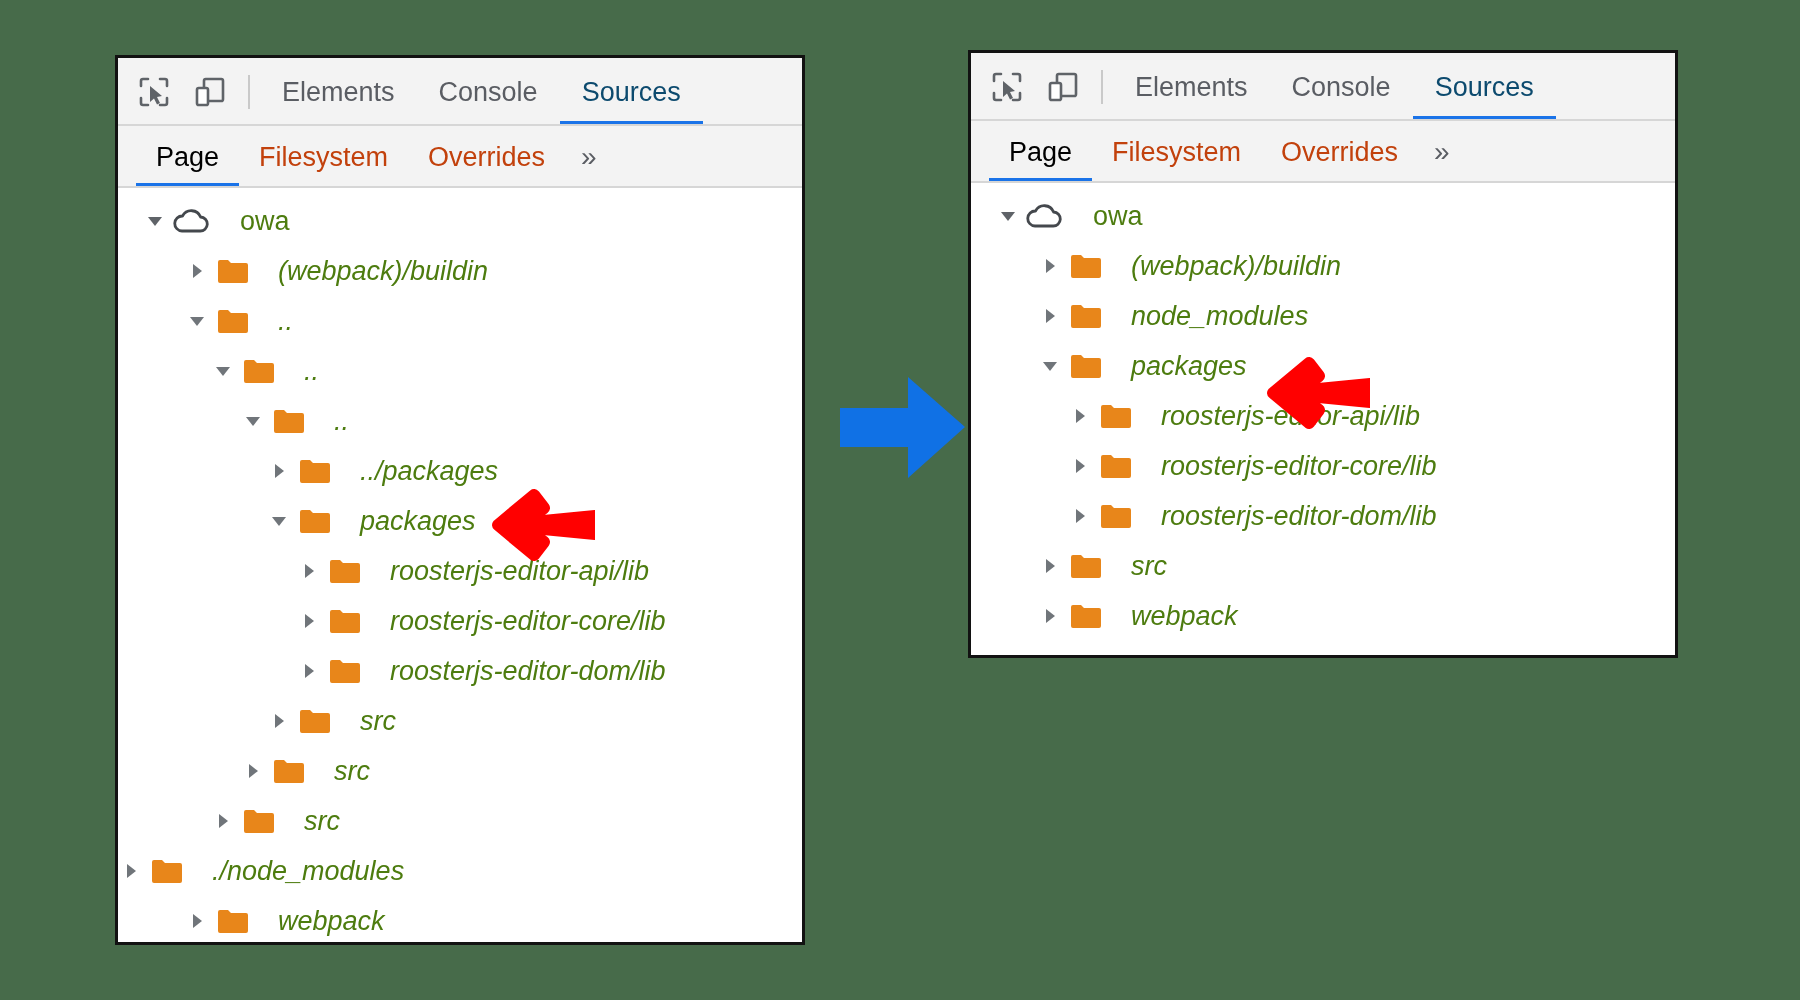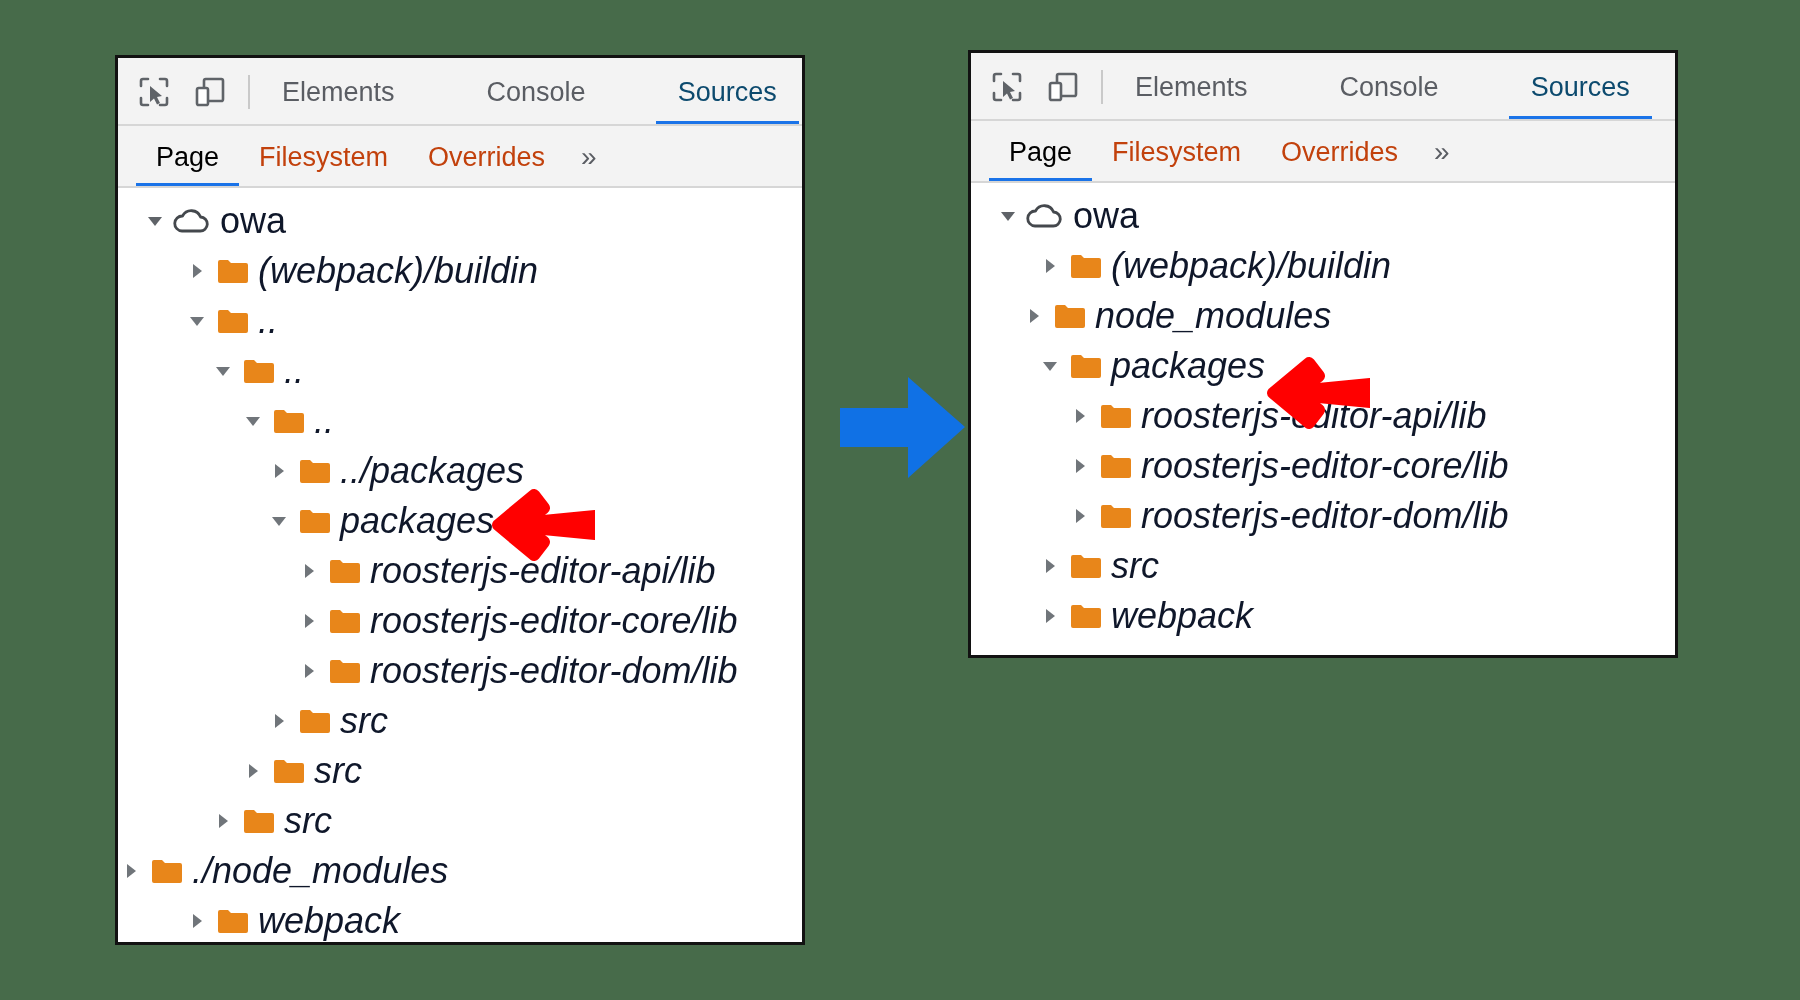--- a/index.html
+++ b/index.html
@@ -62,21 +62,20 @@
   .vsep {
     width: 2px;
     height: 34px;
     background: #c9c9c9;
     margin: 0 10px 0 4px;
   }
   .tabs {
     display: flex;
     align-items: center;
     height: 100%;
-    gap: 48px;
   }
   .tab {
     font-size: 27px;
     color: #5a5d63;
     padding: 0 22px;
     height: 100%;
     display: flex;
     align-items: center;
     position: relative;
     white-space: nowrap;
@@ -179,24 +178,24 @@
   .cloud {
     width: 42px;
     min-width: 42px;
     height: 50px;
     margin-left: 2px;
     display: flex;
     align-items: center;
     justify-content: center;
   }
   .label {
-    font-size: 36px;
-    color: #0f172a;
+    font-size: 27px;
+    color: #4d7c0f;
     font-style: italic;
-    margin-left: 8px;
+    margin-left: 28px;
   }
   .label.plain {
     font-style: normal;
   }
 
   
   .red-arrow {
     position: absolute;
     pointer-events: none;
   }
@@ -526,21 +525,21 @@
           </svg>
       </span>
       <span class="folder">
         <svg width="32" height="26" viewBox="0 0 32 26">
             <path d="M1 4a2 2 0 0 1 2-2h8l3 3h15a2 2 0 0 1 2 2v16a2 2 0 0 1-2 2H3a2 2 0 0 1-2-2z" fill="#e8861a"></path>
           </svg>
       </span>
       <span class="label">(webpack)/buildin</span>
     </div>
 
-    <div class="row" style="padding-left:50px">
+    <div class="row" style="padding-left:66px">
       <span class="twisty">
         <svg width="20" height="20" viewBox="0 0 20 20">
             <path d="M6 3l9 7-9 7z" fill="#70757a"></path>
           </svg>
       </span>
       <span class="folder">
         <svg width="32" height="26" viewBox="0 0 32 26">
             <path d="M1 4a2 2 0 0 1 2-2h8l3 3h15a2 2 0 0 1 2 2v16a2 2 0 0 1-2 2H3a2 2 0 0 1-2-2z" fill="#e8861a"></path>
           </svg>
       </span>

